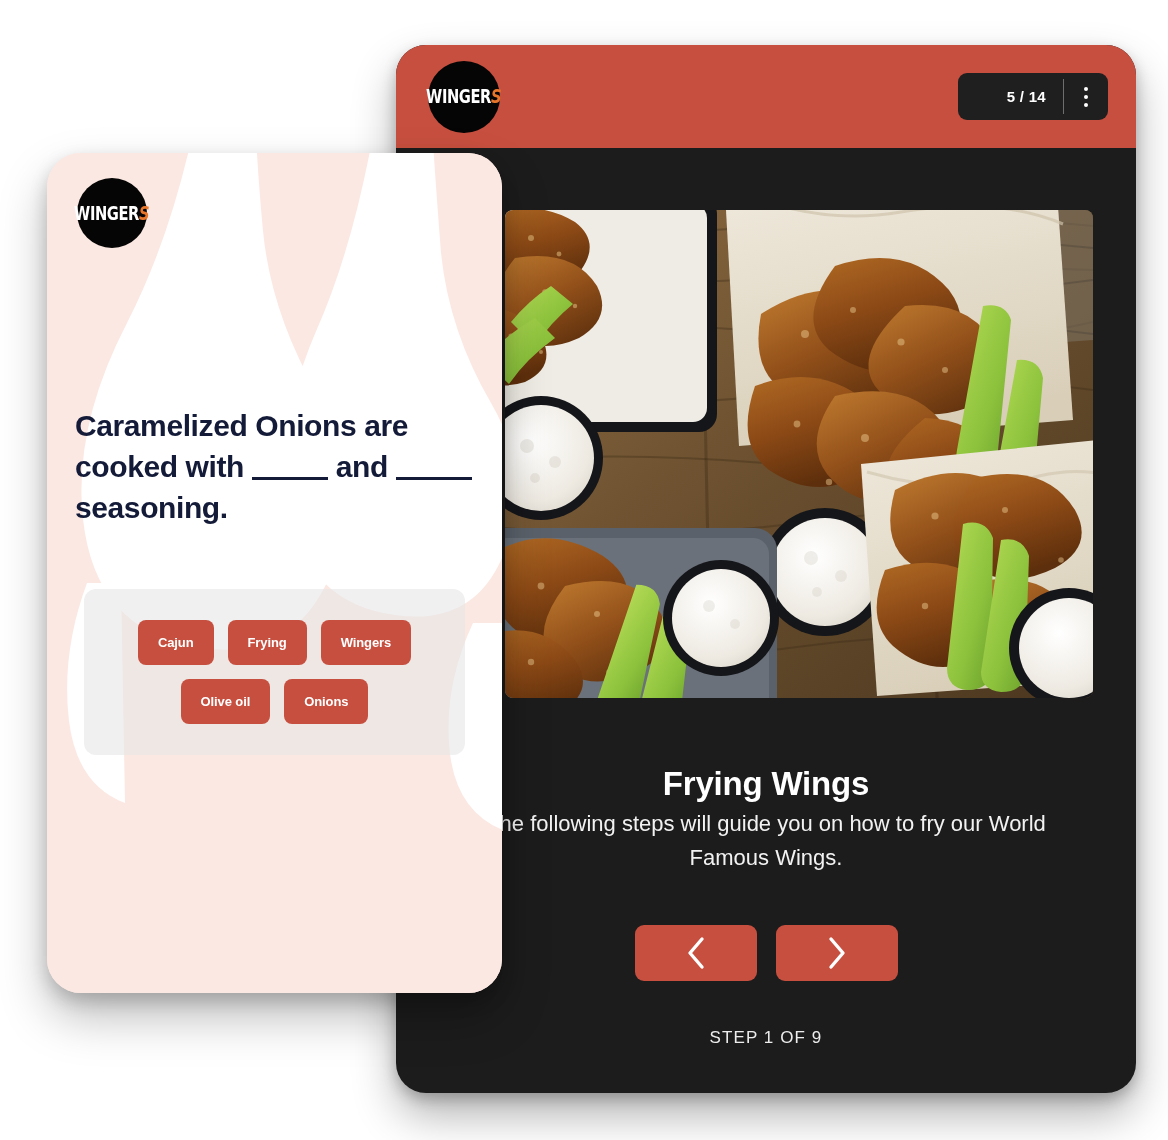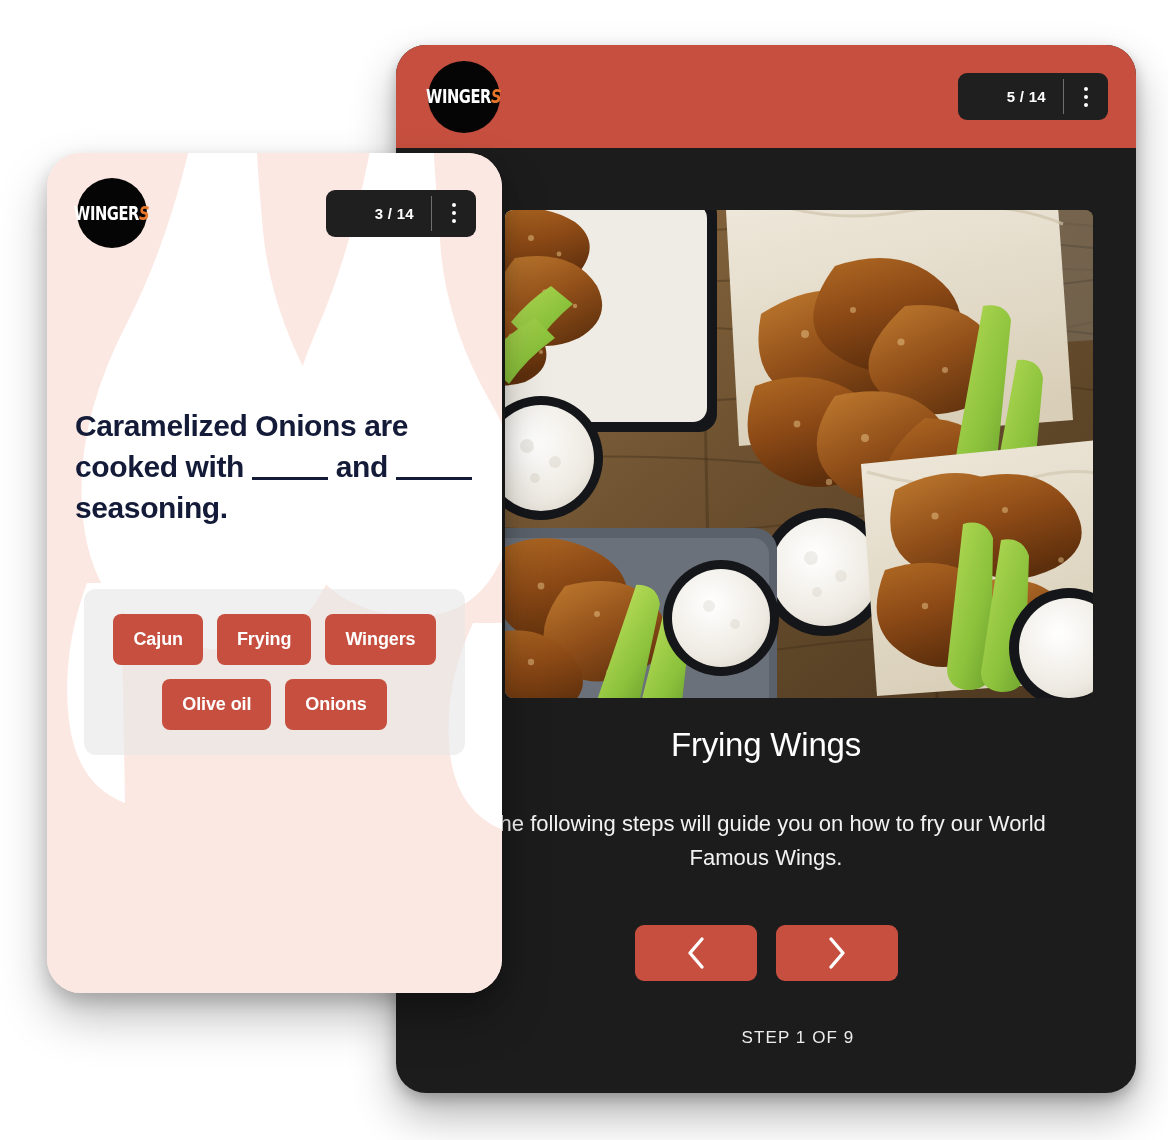--- a/index.html
+++ b/index.html
@@ -125,26 +125,26 @@
     width: 588px;
     height: 488px;
     border-radius: 8px;
     overflow: hidden;
     background: #5d4a33;
   }
   .photo svg { display: block; width: 100%; height: 100%; }
 
   .lesson-title {
     position: absolute;
-    left: 0; top: 681px;
+    left: 0; top: 720px;
     width: 740px;
     text-align: center;
     color: #ffffff;
     font-size: 33px;
-    font-weight: 400;
+    font-weight: 700;
     letter-spacing: -0.2px;
   }
   .lesson-sub {
     position: absolute;
     left: 90px; top: 762px;
     width: 560px;
     text-align: center;
     color: #f2f2f2;
     font-size: 22px;
     line-height: 1.55;
@@ -175,21 +175,20 @@
 
   .step-label {
     position: absolute;
     left: 0; top: 983px;
     width: 740px;
     text-align: center;
     color: #ededed;
     font-size: 17px;
     letter-spacing: 1.1px;
     font-weight: 400;
-    padding-left: 32px;
   }
 
   
   .device-left {
     position: absolute;
     left: 47px;
     top: 153px;
     width: 455px;
     height: 840px;
     border-radius: 34px;
@@ -250,21 +249,21 @@
     justify-content: center;
     gap: 14px 14px;
     padding: 20px 14px;
     box-sizing: border-box;
   }
   .chip {
     background: #c74f3f;
     color: #ffffff;
     border: none;
     border-radius: 8px;
-    font-size: 18px;
+    font-size: 13px;
     font-weight: 700;
     letter-spacing: -0.1px;
     padding: 15px 20px;
     cursor: grab;
     font-family: "Liberation Sans", sans-serif;
     white-space: nowrap;
   }
 
   .drag-hint {
     position: absolute;
@@ -501,29 +500,20 @@
           <path d="M40 430 q-26 70 -18 138 q8 64 56 82 l-4 -220 Z"></path>
         </g>
       </svg>
     </div>
 
     <div class="left-top">
       <div class="logo-badge sm">
         <span class="logo-word"><span>WINGER</span><span class="flame-s">S</span></span>
       </div>
 
-      <div class="pager-pill">
-        <div class="pager-count">3 / 14</div>
-        <div class="pager-div"></div>
-        <div class="kebab">
-          <i></i>
-          <i></i>
-          <i></i>
-        </div>
-      </div>
     </div>
 
     <div class="quiz-question"><span>Caramelized Onions are cooked with</span> <span class="blank"></span> <span>and</span> <span class="blank"></span> <span>seasoning.</span></div>
 
     <div class="chip-tray">
       <button class="chip">Cajun</button>
       <button class="chip">Frying</button>
       <button class="chip">Wingers</button>
       <button class="chip">Olive oil</button>
       <button class="chip">Onions</button>

